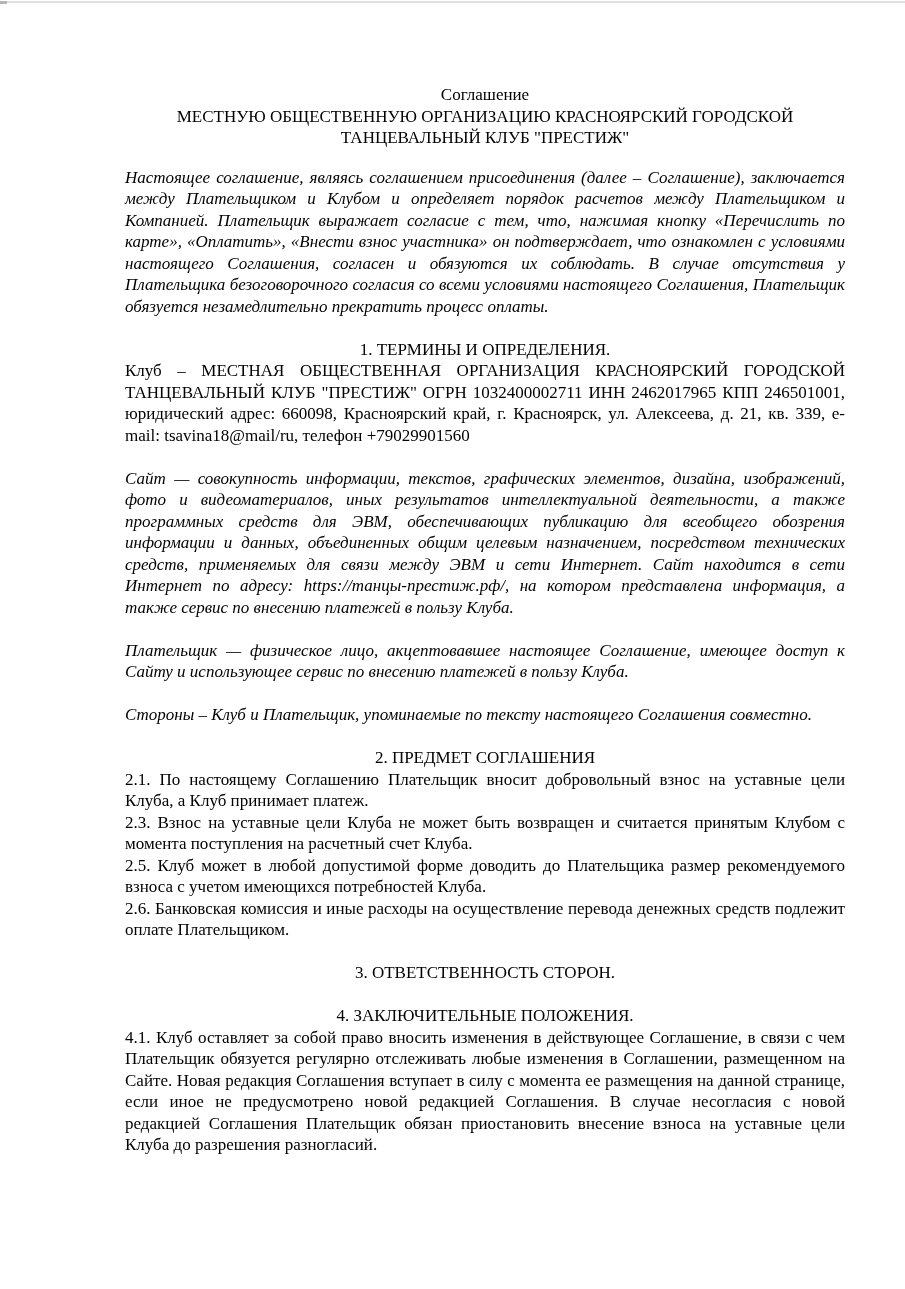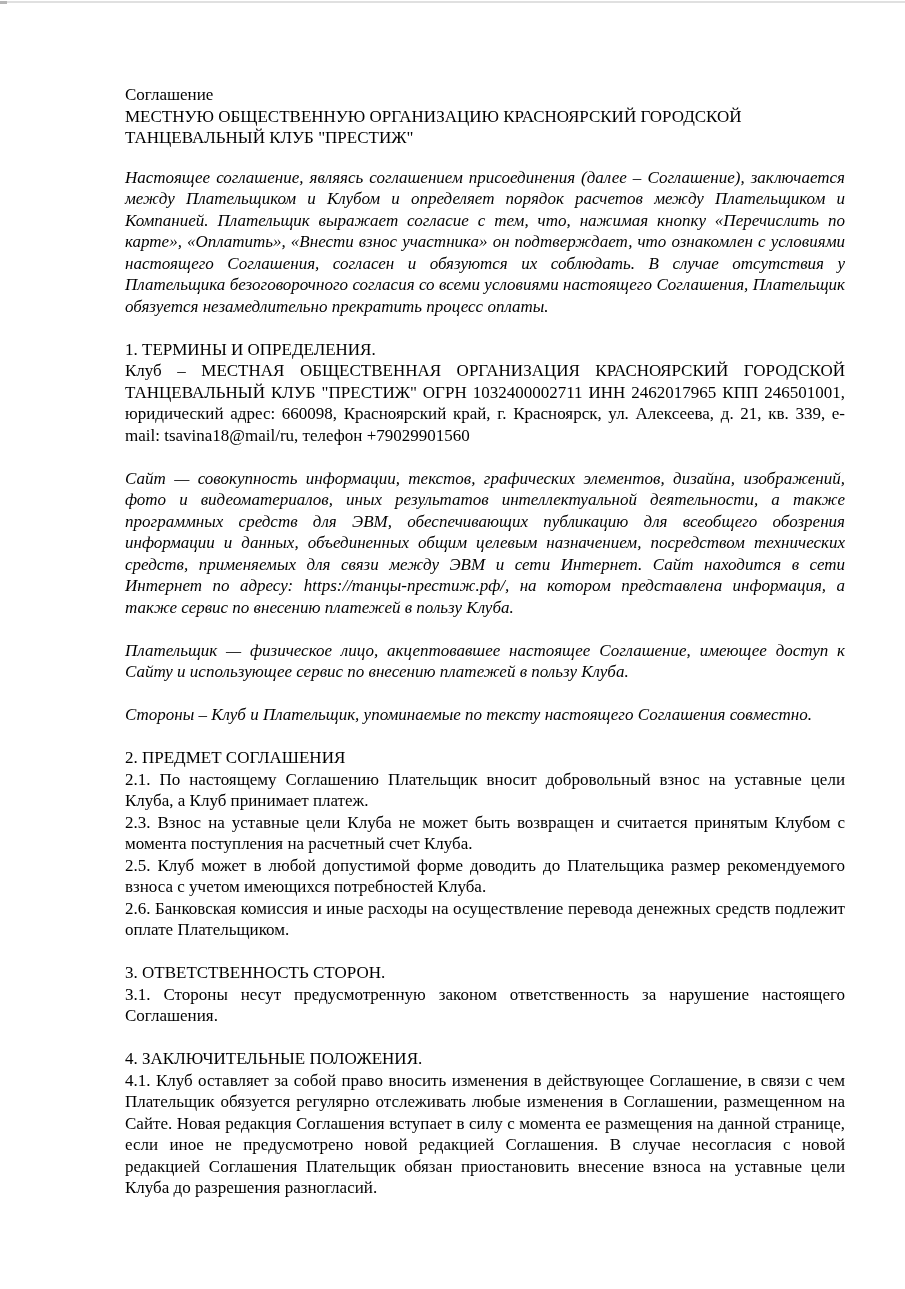--- a/index.html
+++ b/index.html
@@ -39,39 +39,39 @@
     top: 84px;
     width: 720px;
     font-size: 17px;
     line-height: 21.5px;
   }
   .doc-title {
     text-align: center;
     margin: 0 0 18px 0;
   }
   .title-line {
-    text-align: left;
+    text-align: center;
   }
   .para {
     margin: 0 0 21.5px 0;
     text-align: justify;
     font-style: italic;
   }
   .section {
     margin: 0 0 21.5px 0;
   }
   .section:last-child {
     margin-bottom: 0;
   }
   .item {
     margin: 0;
     text-align: justify;
   }
   .heading {
-    text-align: left;
+    text-align: center;
   }
 </style>
 </head>
 <body>
 
 <div class="top-border">
   <span class="stub"></span>
 </div>
 
 <div class="content">
@@ -98,21 +98,20 @@
   <div class="section">
     <p class="item heading">2. ПРЕДМЕТ СОГЛАШЕНИЯ</p>
     <p class="item">2.1. По настоящему Соглашению Плательщик вносит добровольный взнос на уставные цели Клуба, а Клуб принимает платеж.</p>
     <p class="item">2.3. Взнос на уставные цели Клуба не может быть возвращен и считается принятым Клубом с момента поступления на расчетный счет Клуба.</p>
     <p class="item">2.5. Клуб может в любой допустимой форме доводить до Плательщика размер рекомендуемого взноса с учетом имеющихся потребностей Клуба.</p>
     <p class="item">2.6. Банковская комиссия и иные расходы на осуществление перевода денежных средств подлежит оплате Плательщиком.</p>
   </div>
 
   <div class="section">
     <p class="item heading">3. ОТВЕТСТВЕННОСТЬ СТОРОН.</p>
-    <p class="item">3.1. Стороны несут предусмотренную законом ответственность за нарушение настоящего Соглашения.</p>
   </div>
 
   <div class="section">
     <p class="item heading">4. ЗАКЛЮЧИТЕЛЬНЫЕ ПОЛОЖЕНИЯ.</p>
     <p class="item">4.1. Клуб оставляет за собой право вносить изменения в действующее Соглашение, в связи с чем Плательщик обязуется регулярно отслеживать любые изменения в Соглашении, размещенном на Сайте. Новая редакция Соглашения вступает в силу с момента ее размещения на данной странице, если иное не предусмотрено новой редакцией Соглашения. В случае несогласия с новой редакцией Соглашения Плательщик обязан  приостановить внесение взноса на уставные цели Клуба до разрешения разногласий.</p>
   </div>
 
 </div>
 
 </body></html>

